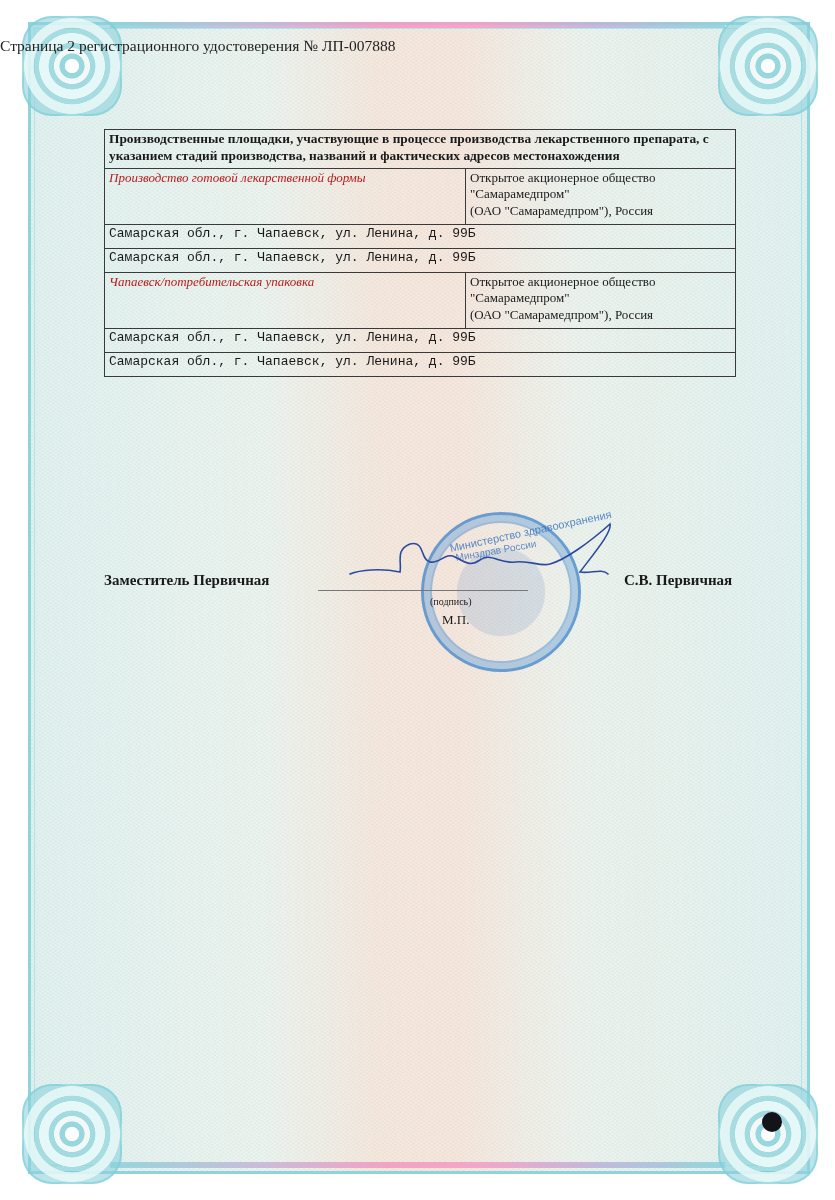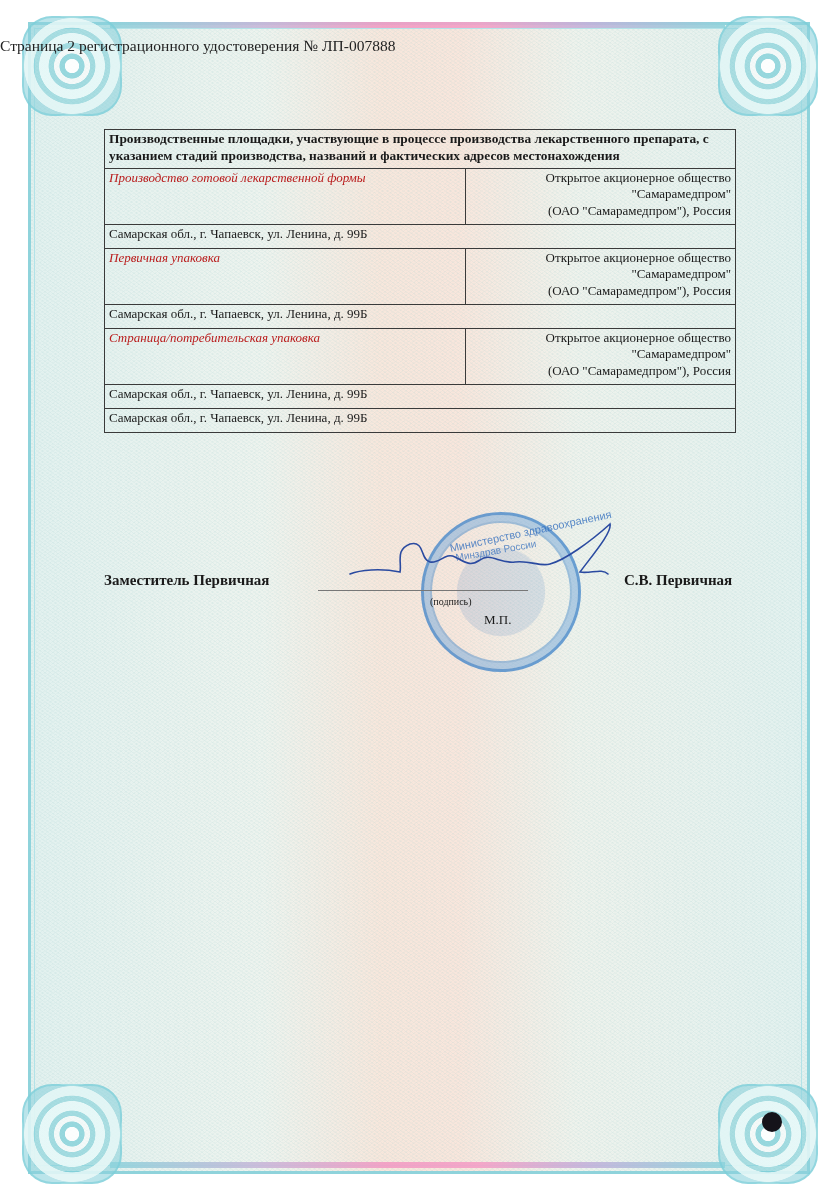--- a/index.html
+++ b/index.html
@@ -51,31 +51,31 @@
     }
     table.sites {
       position: absolute; left: 104px; top: 129px; width: 632px;
       border-collapse: collapse; font-size: 13px; line-height: 16.8px;
     }
     table.sites td {
       border: 1px solid #3a3a3a; vertical-align: top; padding: 1px 4px 3px 4px;
     }
     td.hdr { font-weight: bold; font-size: 13.4px; padding: 3px 4px 2px 4px; }
     td.stage { font-style: italic; width: 352px; height: 51px; color: #b91c1c; }
-    td.org { color: #1a1a1a; text-align: right; }
-    td.addr { height: 19px; padding-top: 3px; }
+    td.org { color: #1a1a1a; }
+    td.addr { height: 19px; padding-top: 3px; font-family: Liberation Mono, monospace; }
     .sign-row { position: absolute; top: 572px; font-weight: bold; font-size: 15px; }
     .sign-left { left: 104px; }
     .sign-right { left: 624px; }
     .sign-line {
       position: absolute; left: 318px; top: 590px; width: 210px; height: 1px;
       background: #777;
     }
     .sign-caption { position: absolute; left: 430px; top: 596px; font-size: 10px; }
-    .mp { position: absolute; left: 442px; top: 612px; font-size: 13px; margin-left: 42px; }
+    .mp { position: absolute; left: 442px; top: 612px; font-size: 13px; }
     .stamp {
       position: absolute; left: 421px; top: 512px; width: 154px; height: 154px;
       border-radius: 50%;
       border: 3px solid rgba(60,130,200,0.75);
       box-shadow: inset 0 0 0 6px rgba(255,255,255,0.2), inset 0 0 0 8px rgba(60,130,200,0.45);
       background: radial-gradient(circle, rgba(90,140,200,0.18) 0 40%, transparent 41%);
     }
     .stamp-text-top {
       position: absolute; left: 448px; top: 525px; font-size: 11px; color: rgba(50,110,190,0.8);
       font-family: "Liberation Sans", sans-serif; transform: rotate(-12deg);
@@ -114,33 +114,25 @@
       <div>Открытое акционерное общество</div>
       <div>"Самарамедпром"</div>
       <div>(ОАО "Самарамедпром"), Россия</div>
     </td>
   </tr>
   <tr>
     <td class="addr" colspan="2">Самарская обл., г. Чапаевск, ул. Ленина, д. 99Б</td>
   </tr>
 
   <tr>
-    <td class="stage">Первичная упаковка</td>
-    <td class="org">
-      <div>Открытое акционерное общество</div>
-      <div>"Самарамедпром"</div>
-      <div>(ОАО "Самарамедпром"), Россия</div>
-    </td>
-  </tr>
-  <tr>
     <td class="addr" colspan="2">Самарская обл., г. Чапаевск, ул. Ленина, д. 99Б</td>
   </tr>
 
   <tr>
-    <td class="stage">Страница/потребительская упаковка</td>
+    <td class="stage">Чапаевск/потребительская упаковка</td>
     <td class="org">
       <div>Открытое акционерное общество</div>
       <div>"Самарамедпром"</div>
       <div>(ОАО "Самарамедпром"), Россия</div>
     </td>
   </tr>
   <tr>
     <td class="addr" colspan="2">Самарская обл., г. Чапаевск, ул. Ленина, д. 99Б</td>
   </tr>
 

